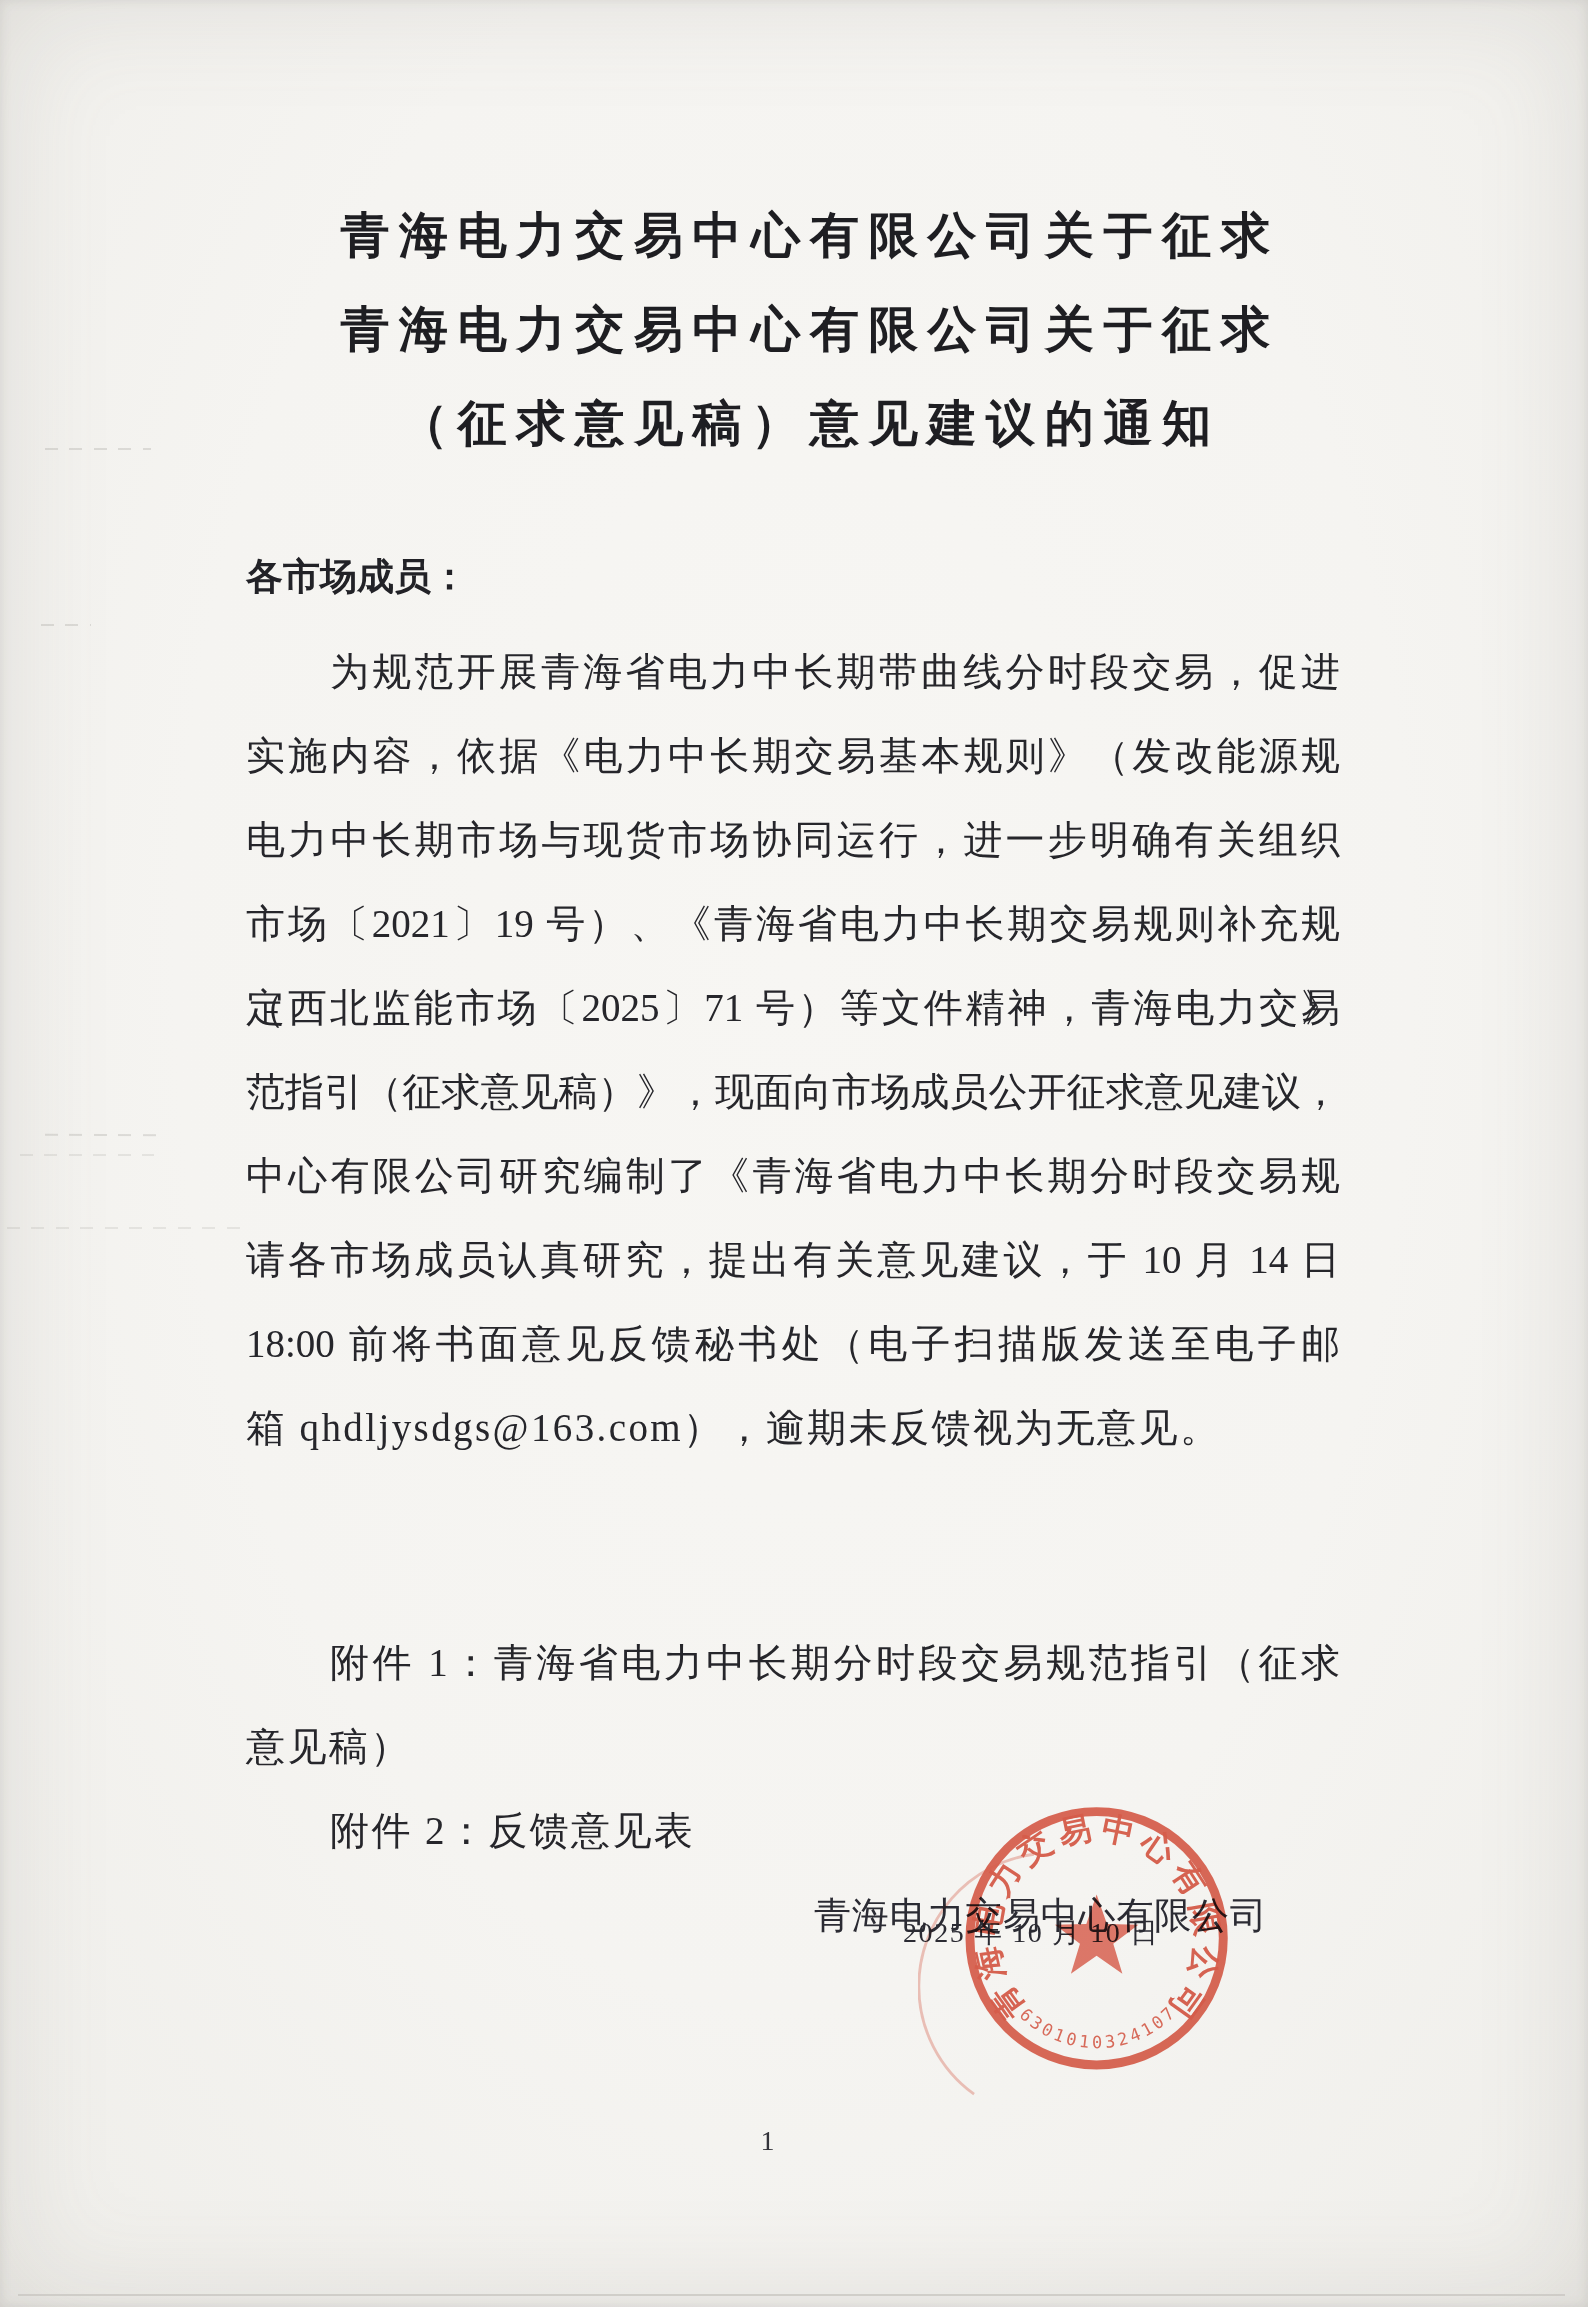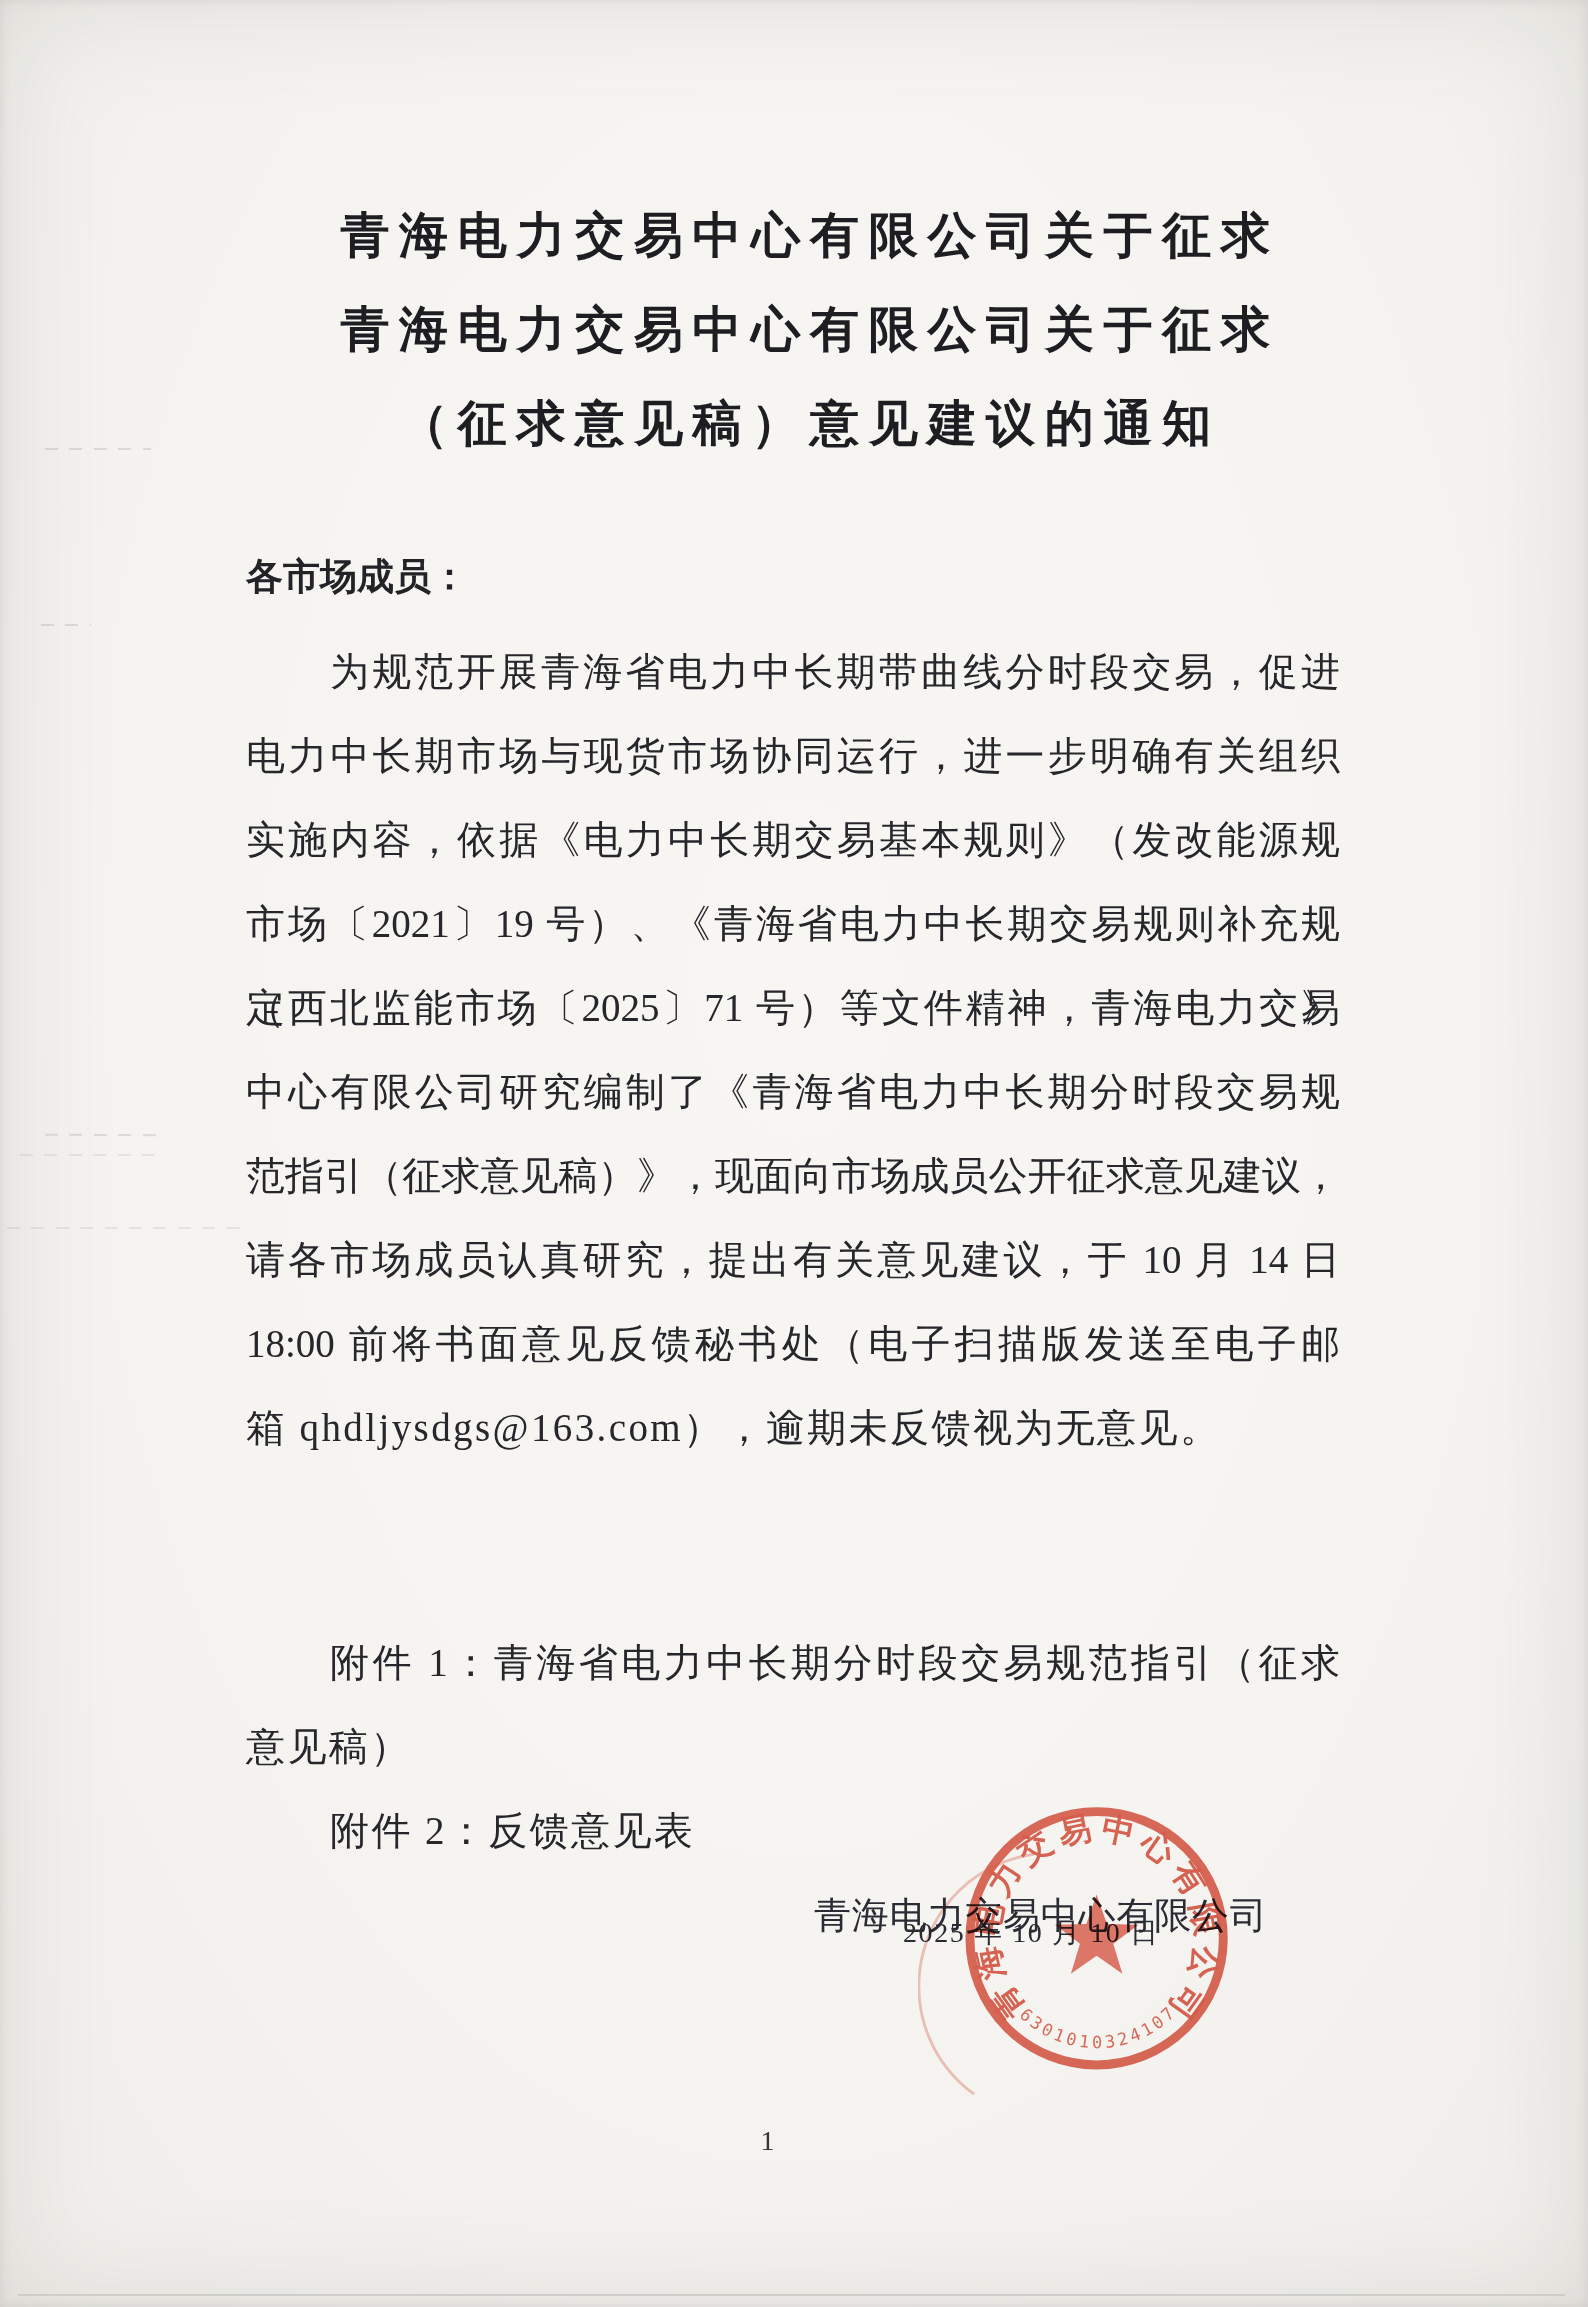--- a/index.html
+++ b/index.html
@@ -92,26 +92,26 @@
   <div class="title-block">
     <div class="title-line">青海电力交易中心有限公司关于征求</div>
     <div class="title-line">青海电力交易中心有限公司关于征求</div>
     <div class="title-line">（征求意见稿）意见建议的通知</div>
   </div>
 
   <div class="salutation">各市场成员：</div>
 
   <div class="para">
     <div class="bline j ind">为规范开展青海省电力中长期带曲线分时段交易，促进</div>
+    <div class="bline j">实施内容，依据《电力中长期交易基本规则》（发改能源规</div>
     <div class="bline j">电力中长期市场与现货市场协同运行，进一步明确有关组织</div>
-    <div class="bline j">实施内容，依据《电力中长期交易基本规则》（发改能源规</div>
     <div class="bline j">市场〔2021〕19 号）、《青海省电力中长期交易规则补充规定》</div>
     <div class="bline j">（西北监能市场〔2025〕71 号）等文件精神，青海电力交易</div>
+    <div class="bline j">范指引（征求意见稿）》，现面向市场成员公开征求意见建议，</div>
     <div class="bline j">中心有限公司研究编制了《青海省电力中长期分时段交易规</div>
-    <div class="bline j">范指引（征求意见稿）》，现面向市场成员公开征求意见建议，</div>
     <div class="bline j">请各市场成员认真研究，提出有关意见建议，于 10 月 14 日</div>
     <div class="bline j">18:00 前将书面意见反馈秘书处（电子扫描版发送至电子邮</div>
     <div class="bline l">箱 qhdljysdgs@163.com），逾期未反馈视为无意见。</div>
   </div>
 
   <div class="attach">
     <div class="bline j ind">附件 1：青海省电力中长期分时段交易规范指引（征求</div>
     <div class="bline l">意见稿）</div>
     <div class="bline l ind">附件 2：反馈意见表</div>
   </div>

